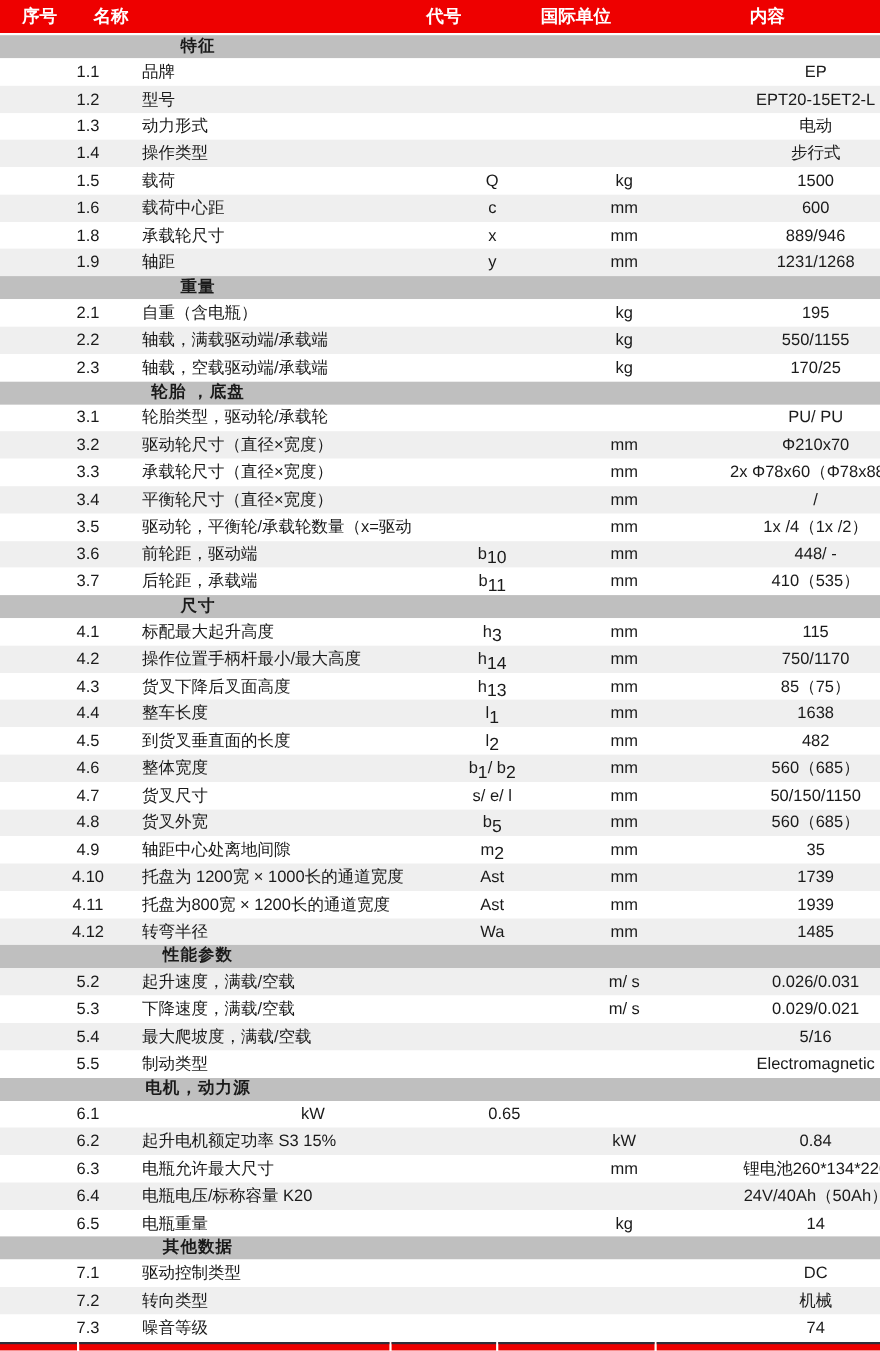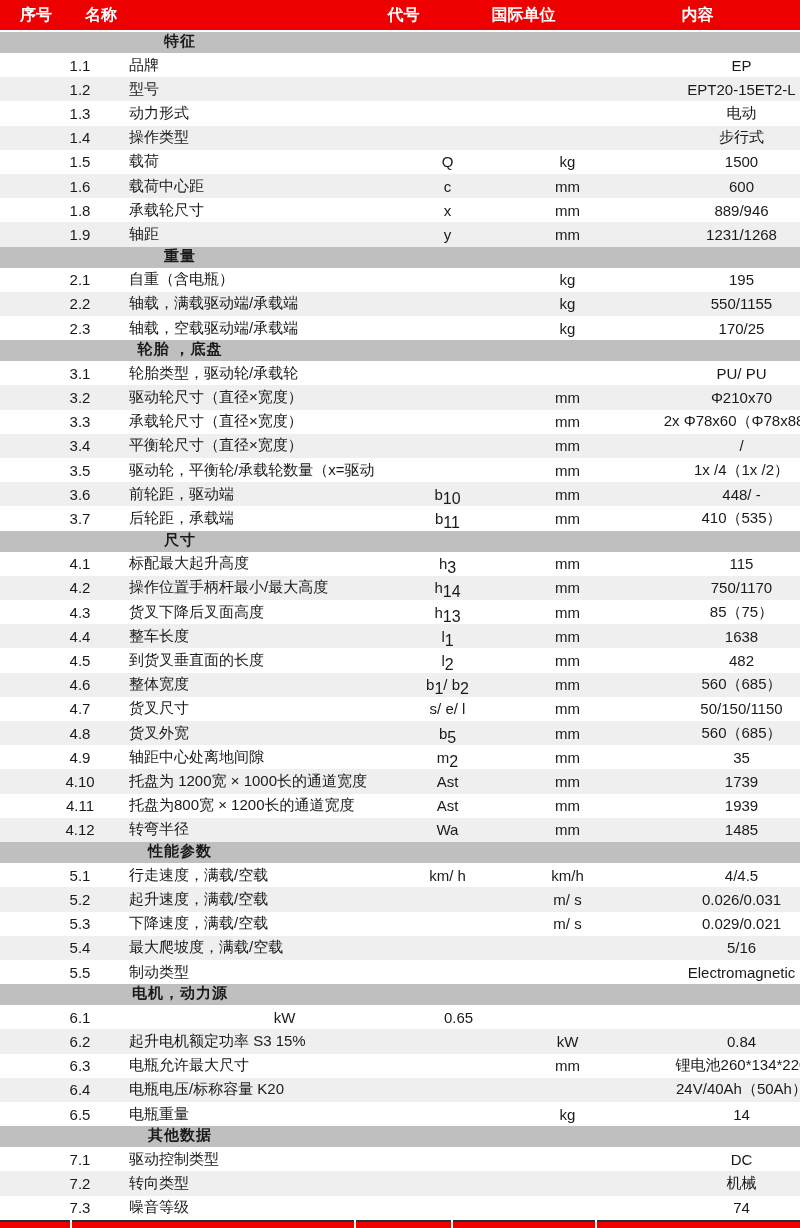--- a/index.html
+++ b/index.html
@@ -275,27 +275,20 @@
       <div class="data-row alt">
         <span class="c no">4.12</span>
         <span class="c name">转弯半径</span>
         <span class="c sym">Wa</span>
         <span class="c unit">mm</span>
         <span class="c val">1485</span>
       </div>
       <div class="section-row">
         <span class="section-title">性能参数</span>
       </div>
-      <div class="data-row">
-        <span class="c no">5.1</span>
-        <span class="c name">行走速度，满载/空载</span>
-        <span class="c sym">km/ h</span>
-        <span class="c unit">km/h</span>
-        <span class="c val">4/4.5</span>
-      </div>
       <div class="data-row alt">
         <span class="c no">5.2</span>
         <span class="c name">起升速度，满载/空载</span>
         <span class="c sym"></span>
         <span class="c unit">m/ s</span>
         <span class="c val">0.026/0.031</span>
       </div>
       <div class="data-row">
         <span class="c no">5.3</span>
         <span class="c name">下降速度，满载/空载</span>

